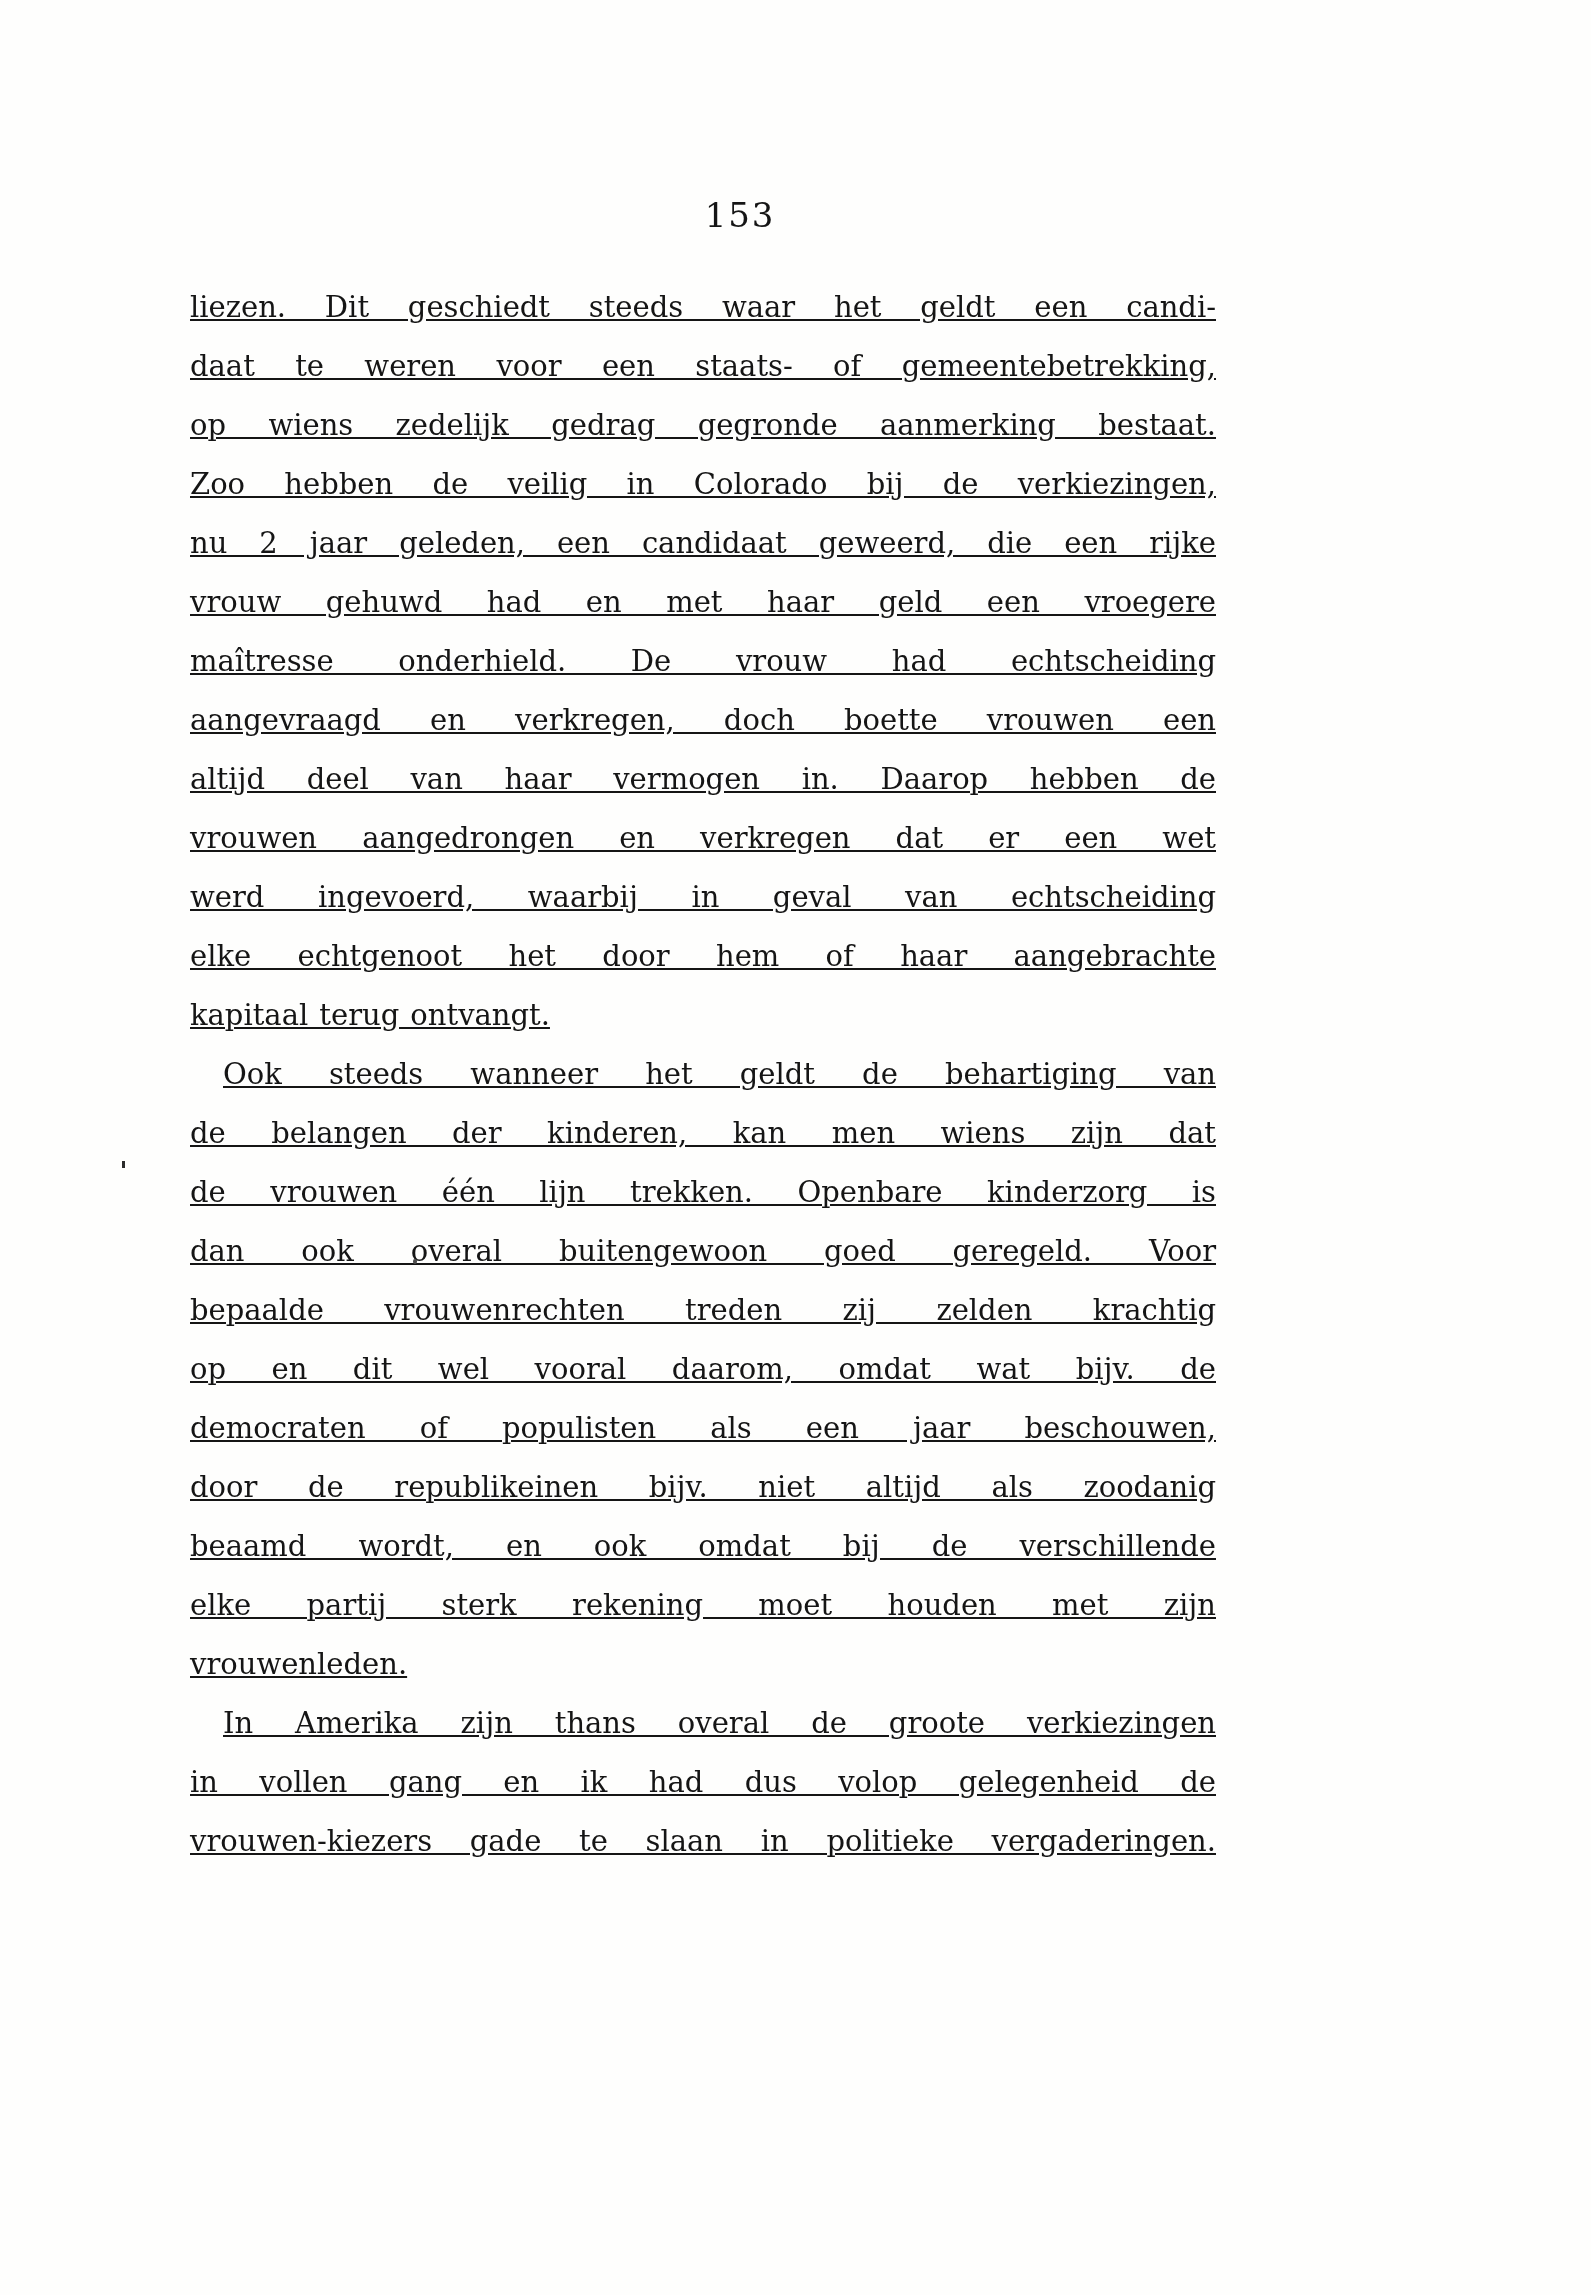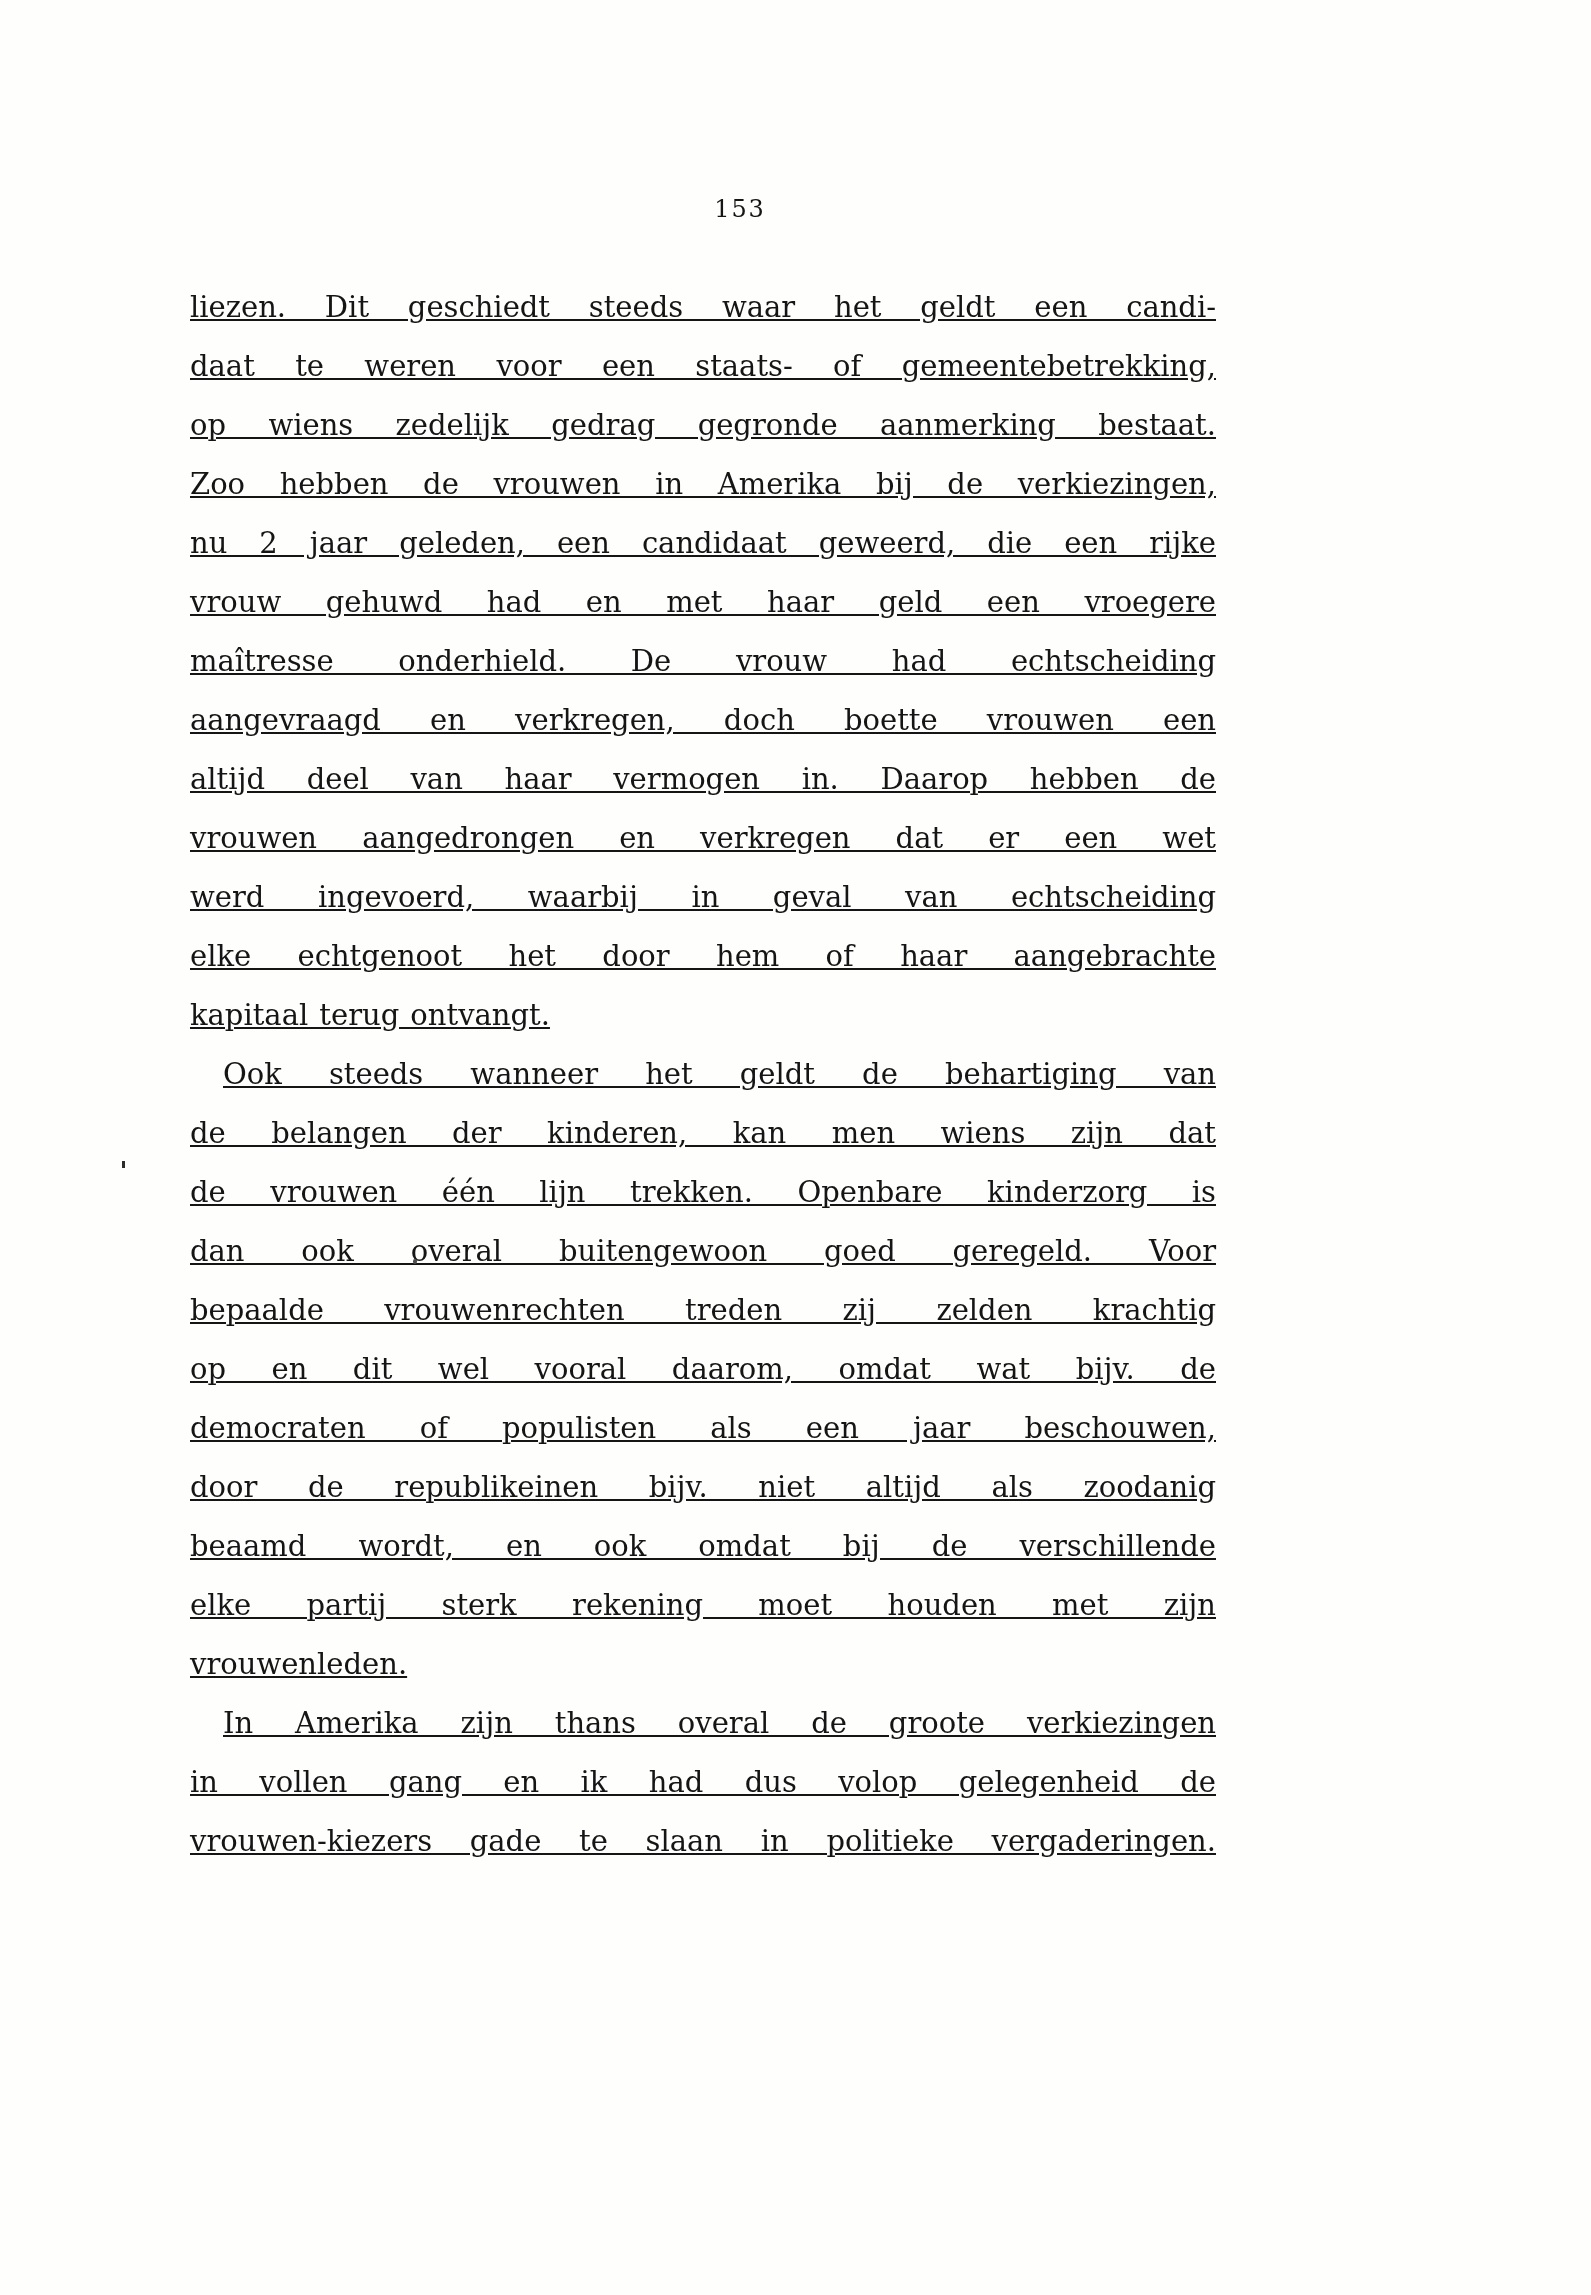--- a/index.html
+++ b/index.html
@@ -16,21 +16,21 @@
     font-family: "DejaVu Serif", serif;
     color: #151515;
     overflow: hidden;
   }
   .page-number {
     position: absolute;
     left: 227px;
     top: 195px;
     width: 1026px;
     text-align: center;
-    font-size: 24px;
+    font-size: 34px;
     letter-spacing: 1.9px;
   }
   .text-block {
     position: absolute;
     left: 190px;
     top: 278px;
     width: 1026px;
   }
   .line {
     height: 59px;
@@ -70,21 +70,21 @@
 
 <div class="page">
 
   <div class="page-number">153</div>
 
   <div class="text-block">
 
     <div class="line">liezen. Dit geschiedt steeds waar het geldt een candi-</div>
     <div class="line">daat te weren voor een staats- of gemeentebetrekking,</div>
     <div class="line">op wiens zedelijk gedrag gegronde aanmerking bestaat.</div>
-    <div class="line">Zoo hebben de vrouwen in Amerika bij de verkiezingen,</div>
+    <div class="line">Zoo hebben de veilig in Colorado bij de verkiezingen,</div>
     <div class="line">nu 2 jaar geleden, een candidaat geweerd, die een rijke</div>
     <div class="line">vrouw gehuwd had en met haar geld een vroegere</div>
     <div class="line">maîtresse onderhield. De vrouw had echtscheiding</div>
     <div class="line">aangevraagd en verkregen, doch boette vrouwen een</div>
     <div class="line">altijd deel van haar vermogen in. Daarop hebben de</div>
     <div class="line">vrouwen aangedrongen en verkregen dat er een wet</div>
     <div class="line">werd ingevoerd, waarbij in geval van echtscheiding</div>
     <div class="line">elke echtgenoot het door hem of haar aangebrachte</div>
     <div class="line endline">kapitaal terug ontvangt.</div>
 

